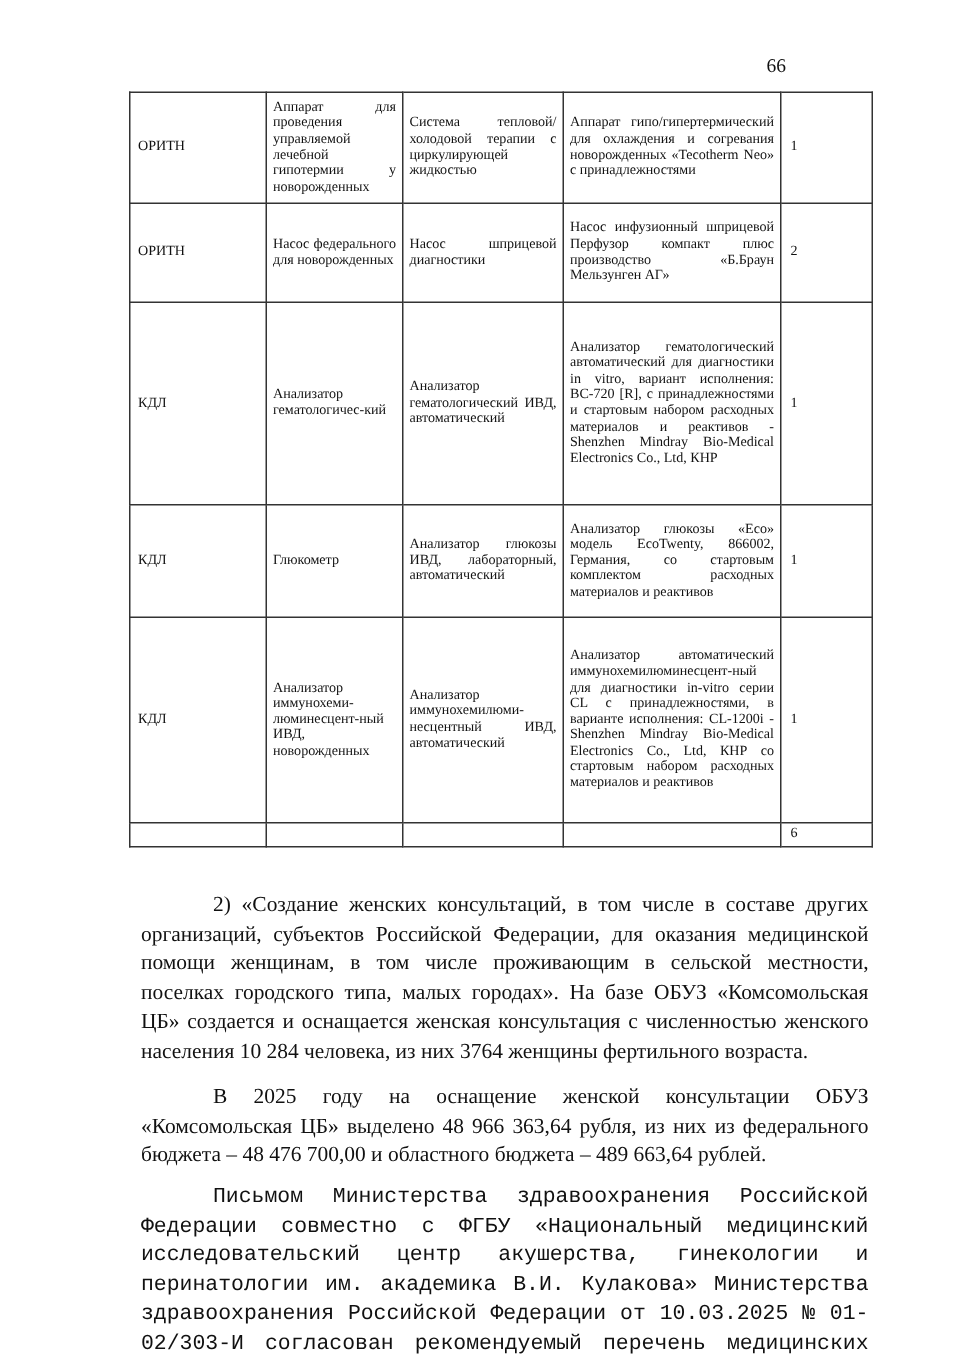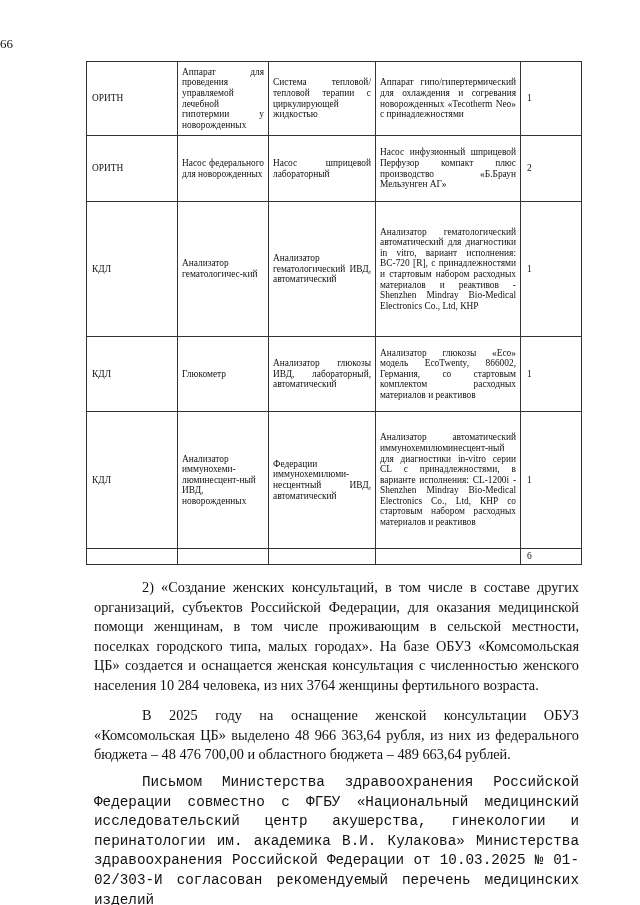--- a/index.html
+++ b/index.html
@@ -13,21 +13,21 @@
       position: relative;
       overflow: hidden;
       font-family: "Liberation Serif", "DejaVu Serif", serif;
       color: #111111;
     }
     .page-number {
       position: absolute;
       top: 36px;
       left: 0;
       width: 524px;
-      text-align: left;
+      text-align: right;
       font-size: 13px;
     }
     table.equipment {
       position: absolute;
       top: 61px;
       left: 86px;
       width: 495px;
       border-collapse: collapse;
       table-layout: fixed;
       font-size: 9.4px;
@@ -57,20 +57,21 @@
     table.equipment tr.r5 { height: 137px; }
     table.equipment tr.total { height: 16px; }
 
     .body-text {
       position: absolute;
       left: 94px;
       width: 485px;
       font-size: 14.3px;
       line-height: 19.6px;
       text-align: justify;
+      margin-top: 16px;
     }
     .body-text p {
       margin: 0;
       text-indent: 48px;
       text-align: justify;
     }
     #para1 { top: 578px; }
     #para2 { top: 706px; }
     #para3 { top: 773px; font-family: Liberation Mono, monospace; }
   </style>
@@ -84,49 +85,49 @@
     <col style="width:91px">
     <col style="width:91px">
     <col style="width:107px">
     <col style="width:145px">
     <col style="width:61px">
   </colgroup>
   <tbody>
     <tr class="r1">
       <td class="dept">ОРИТН</td>
       <td class="just">Аппарат для проведения управляемой лечебной гипотермии у новорожденных</td>
-      <td class="just">Система тепловой/тепловой терапии с циркулирующей жидкостью</td>
+      <td class="just">Система тепловой/холодовой терапии с циркулирующей жидкостью</td>
       <td class="just">Аппарат гипо/гипертермический для охлаждения и согревания новорожденных «Tecotherm Neo» с принадлежностями</td>
       <td class="qty">1</td>
     </tr>
     <tr class="r2">
       <td class="dept">ОРИТН</td>
       <td class="just">Насос федерального для новорожденных</td>
-      <td class="just">Насос шприцевой лабораторный</td>
+      <td class="just">Насос шприцевой диагностики</td>
       <td class="just">Насос инфузионный шприцевой Перфузор компакт плюс производство «Б.Браун Мельзунген АГ»</td>
       <td class="qty">2</td>
     </tr>
     <tr class="r3">
       <td class="dept">КДЛ</td>
       <td class="just">Анализатор гематологичес-кий</td>
       <td class="just">Анализатор гематологический ИВД, автоматический</td>
       <td class="just">Анализатор гематологический автоматический для диагностики in vitro, вариант исполнения: ВС-720 [R], с принадлежностями и стартовым набором расходных материалов и реактивов - Shenzhen Mindray Bio-Medical Electronics Co., Ltd, КНР</td>
       <td class="qty">1</td>
     </tr>
     <tr class="r4">
       <td class="dept">КДЛ</td>
       <td class="just">Глюкометр</td>
       <td class="just">Анализатор глюкозы ИВД, лабораторный, автоматический</td>
       <td class="just">Анализатор глюкозы «Eco» модель EcoTwenty, 866002, Германия, со стартовым комплектом расходных материалов и реактивов</td>
       <td class="qty">1</td>
     </tr>
     <tr class="r5">
       <td class="dept">КДЛ</td>
       <td class="just">Анализатор иммунохеми-люминесцент-ный ИВД, новорожденных</td>
-      <td class="just">Федерации иммунохемилюми-несцентный ИВД, автоматический</td>
+      <td class="just">Анализатор иммунохемилюми-несцентный ИВД, автоматический</td>
       <td class="just">Анализатор автоматический иммунохемилюминесцент-ный для диагностики in-vitro серии CL с принадлежностями, в варианте исполнения: CL-1200i - Shenzhen Mindray Bio-Medical Electronics Co., Ltd, КНР со стартовым набором расходных материалов и реактивов</td>
       <td class="qty">1</td>
     </tr>
     <tr class="total">
       <td></td>
       <td></td>
       <td></td>
       <td></td>
       <td class="qty">6</td>
     </tr>

